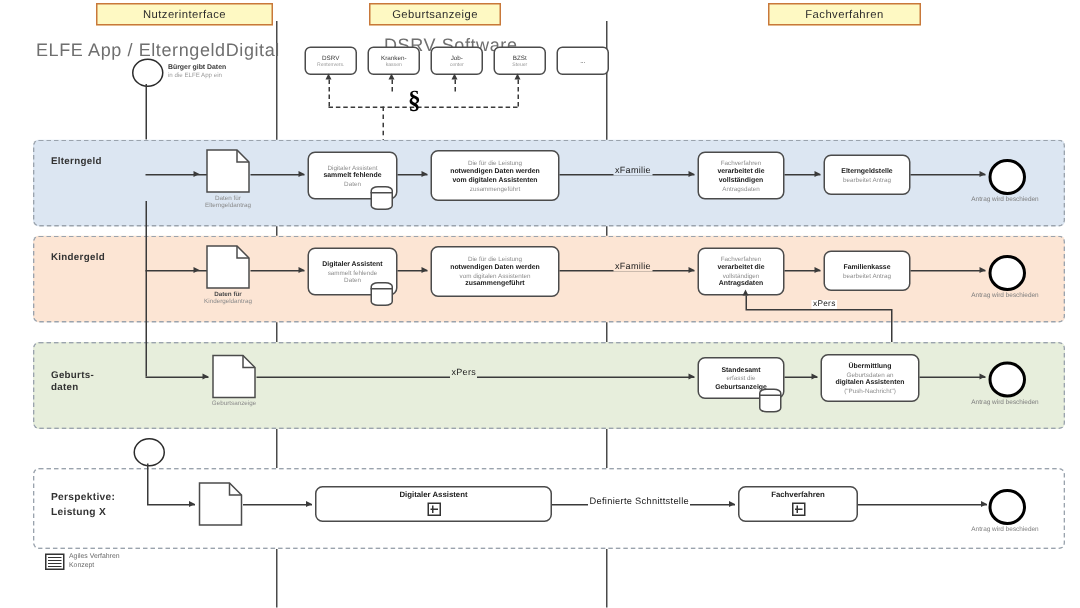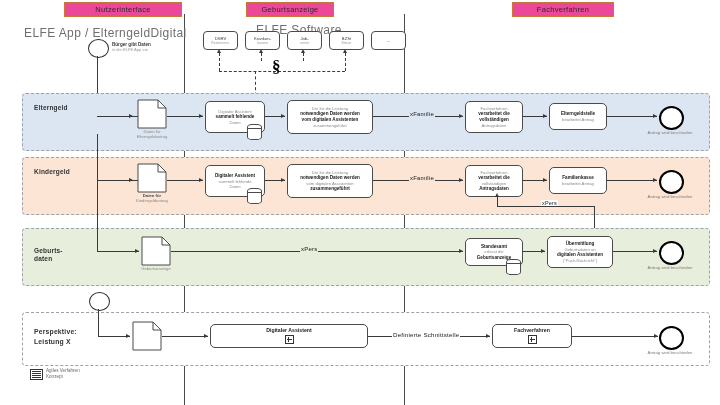--- a/index.html
+++ b/index.html
@@ -2,21 +2,21 @@
 <html><head>
 <meta charset="utf-8">
 <style>
   html,body{margin:0;padding:0;background:#ffffff;}
   body{width:720px;height:405px;overflow:hidden;
        font-family:"Liberation Sans",sans-serif;color:#231f20;}
   #canvas{position:relative;width:720px;height:405px;}
 
   
   .col-tab{position:absolute;height:13px;line-height:13px;text-align:center;
-           background:#ec4899;border:1px solid #c8783a;font-size:7.5px;
+           background:#fef9c3;border:1px solid #c8783a;font-size:7.5px;
            letter-spacing:.3px;color:#2b2b2b;}
   
   .col-sep{position:absolute;width:1px;background:#4a4a4a;top:14px;height:391px;}
 
   
   .sect-cap{position:absolute;font-size:9px;color:#6f6f6f;letter-spacing:.4px;}
   .sect-cap.big{font-size:12px;}
 
   
   .lane{position:absolute;border:1px dashed #9aa3ad;border-radius:4px;}
@@ -100,21 +100,21 @@
 <div id="canvas">
 
   <div class="col-tab" style="left:64px;top:2px;width:116px;">Nutzerinterface</div>
   <div class="col-tab" style="left:246px;top:2px;width:86px;">Geburtsanzeige</div>
   <div class="col-tab" style="left:512px;top:2px;width:100px;">Fachverfahren</div>
 
   <div class="col-sep" style="left:184px;"></div>
   <div class="col-sep" style="left:404px;"></div>
 
   <div class="sect-cap big" style="left:24px;top:26px;">ELFE App / ElterngeldDigital</div>
-  <div class="sect-cap big" style="left:256px;top:23px;">ELFE Software</div>
+  <div class="sect-cap big" style="left:256px;top:23px;">DSRV Software</div>
 
   <div class="sw-box" style="left:203px;top:31px;width:33px;height:17px;">
     <span>DSRV</span>
     <span class="sw-sub">Rentenvers.</span>
   </div>
   <div class="sw-box" style="left:245px;top:31px;width:33px;height:17px;">
     <span>Kranken-</span>
     <span class="sw-sub">kassen</span>
   </div>
   <div class="sw-box" style="left:287px;top:31px;width:33px;height:17px;">

